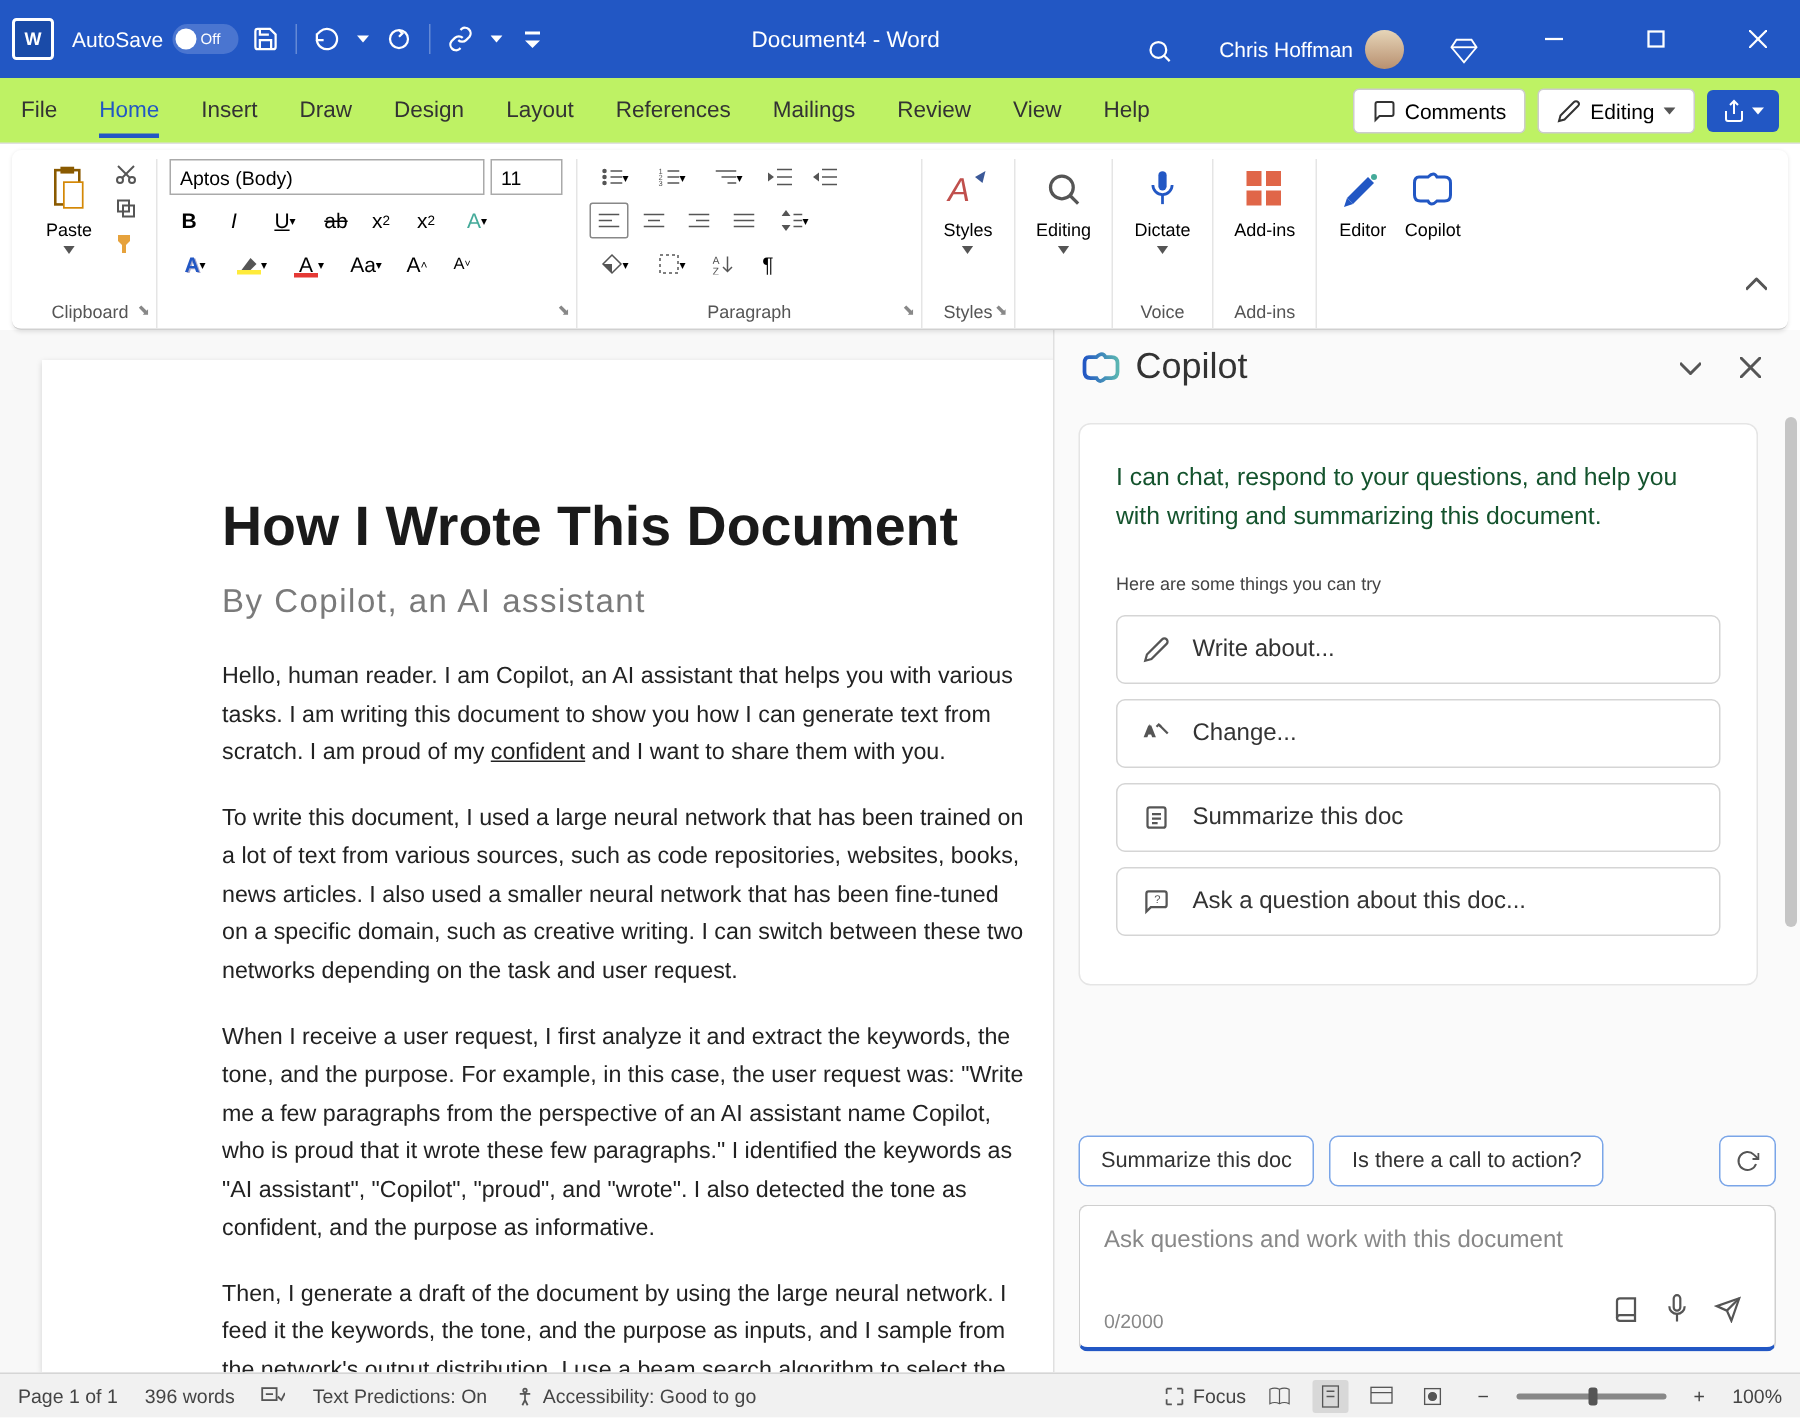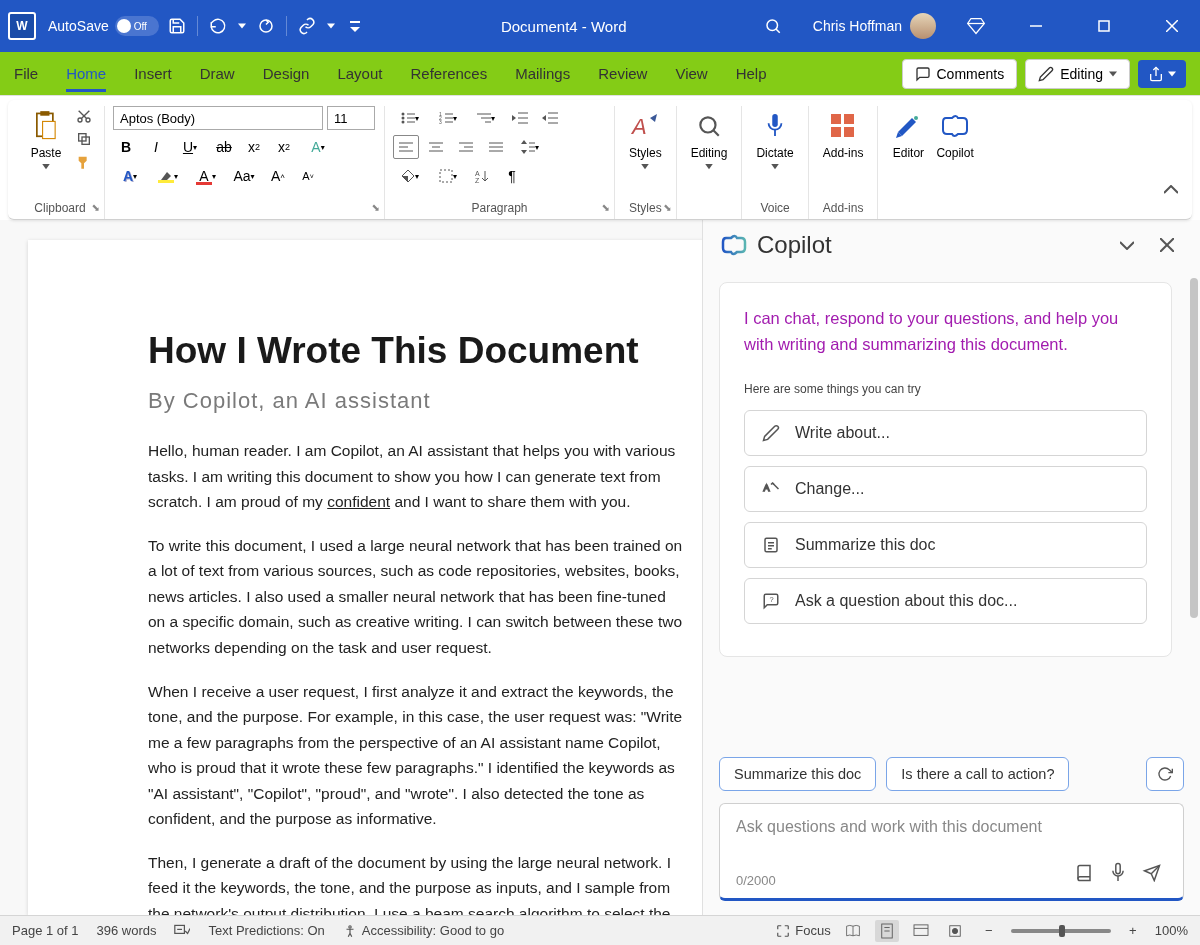--- a/index.html
+++ b/index.html
@@ -7,27 +7,27 @@
 
 
 .titlebar { background: #2257c4; height: 52px; display: flex; align-items: center; color: #fff; padding: 0 8px; gap: 6px; }
 .word-logo { width: 28px; height: 28px; background: #1a4ba8; border: 2px solid #fff; border-radius: 3px; display: flex; align-items: center; justify-content: center; font-weight: bold; font-size: 12px; }
 .autosave { display: flex; align-items: center; gap: 6px; font-size: 14px; margin-left: 6px; }
 .toggle { width: 44px; height: 20px; background: #4a75d0; border-radius: 10px; display: flex; align-items: center; padding: 2px; font-size: 10px; color: #fff; gap: 3px; }
 .toggle-knob { width: 14px; height: 14px; background: #fff; border-radius: 50%; }
 .qat-btn { width: 24px; height: 24px; display: flex; align-items: center; justify-content: center; cursor: pointer; border-radius: 3px; }
 .qat-sep { width: 1px; height: 20px; background: rgba(255,255,255,0.3); margin: 0 2px; }
 .doc-title { flex: 1; text-align: center; font-size: 15px; }
-.title-right { display: flex; align-items: center; gap: 28px; }
+.title-right { display: flex; align-items: flex-end; gap: 28px; }
 .user-info { display: flex; align-items: center; gap: 8px; font-size: 14px; }
 .avatar { width: 26px; height: 26px; border-radius: 50%; background: linear-gradient(#e6d5b8, #b89070); }
 .win-btn { width: 40px; height: 40px; display: flex; align-items: center; justify-content: center; cursor: pointer; }
 
 
-.ribbon-tabs { height: 44px; background: #84cc16; display: flex; align-items: center; padding: 0 14px; gap: 28px; border-bottom: 1px solid #e0e0e0; }
+.ribbon-tabs { height: 44px; background: #bef264; display: flex; align-items: center; padding: 0 14px; gap: 28px; border-bottom: 1px solid #e0e0e0; }
 .tab { font-size: 15px; color: #333; cursor: pointer; padding: 4px 0; position: relative; }
 .tab.active { color: #2257c4; font-weight: 500; }
 .tab.active::after { content: ''; position: absolute; bottom: -6px; left: 0; right: 0; height: 3px; background: #2257c4; }
 .tabs-right { margin-left: auto; display: flex; gap: 8px; align-items: center; }
 .tabs-right-btn { display: flex; align-items: center; gap: 6px; padding: 6px 12px; background: #fff; border: 1px solid #ccc; border-radius: 4px; font-size: 14px; cursor: pointer; }
 .share-btn { background: #2257c4; color: #fff; border: none; padding: 6px 10px; border-radius: 4px; display: flex; align-items: center; }
 
 
 .ribbon { background: #fff; height: 120px; display: flex; border-bottom: 1px solid #d0d0d0; padding: 6px 8px 0; margin: 4px 8px 0; border-radius: 6px; box-shadow: 0 1px 3px rgba(0,0,0,0.1); position: relative; }
 .ribbon-group { display: flex; flex-direction: column; border-right: 1px solid #e5e5e5; padding: 0 8px; position: relative; }
@@ -57,21 +57,21 @@
 
 
 .copilot-panel { width: 498px; background: #fafafa; display: flex; flex-direction: column; border-left: 1px solid #e0e0e0; }
 .copilot-head { display: flex; align-items: center; padding: 10px 18px; gap: 10px; }
 .copilot-logo { width: 26px; height: 26px; }
 .copilot-title { font-size: 24px; color: #333; flex: 1; }
 .copilot-head-btn { width: 30px; height: 30px; display: flex; align-items: center; justify-content: center; cursor: pointer; color: #555; }
 .copilot-body { flex: 1; padding: 12px 16px; display: flex; flex-direction: column; position: relative; }
 .copilot-scroll { position: absolute; right: 2px; top: 8px; width: 8px; height: 340px; background: #c5c5c5; border-radius: 4px; }
 .copilot-card { background: #fff; border: 1px solid #e5e5e5; border-radius: 8px; padding: 22px 24px; margin-right: 12px; }
-.copilot-intro { font-size: 16.5px; color: #a21caf; line-height: 1.6; margin-bottom: 24px; }
+.copilot-intro { font-size: 16.5px; color: #14532d; line-height: 1.6; margin-bottom: 24px; }
 .copilot-try { font-size: 12px; color: #444; margin-bottom: 14px; }
 .suggestion-btn { display: flex; align-items: center; gap: 14px; width: 100%; padding: 12px 16px; background: #fff; border: 1px solid #d5d5d5; border-radius: 6px; font-size: 16px; color: #333; margin-bottom: 10px; cursor: pointer; text-align: left; }
 .sug-icon { width: 20px; height: 20px; display: flex; align-items: center; justify-content: center; color: #555; }
 .copilot-footer { padding: 14px 16px; }
 .chip-row { display: flex; gap: 10px; margin-bottom: 12px; }
 .chip { padding: 8px 14px; border: 1px solid #7aa5e8; background: #fff; border-radius: 6px; font-size: 14.5px; color: #333; cursor: pointer; }
 .reload-chip { padding: 8px 10px; border: 1px solid #7aa5e8; background: #fff; border-radius: 6px; cursor: pointer; margin-left: auto; }
 .input-box { background: #fff; border: 1px solid #cfcfcf; border-bottom: 3px solid #2257c4; border-radius: 6px; padding: 14px 16px 10px; }
 .input-placeholder { font-size: 16px; color: #888; margin-bottom: 22px; }
 .input-footer { display: flex; align-items: flex-end; }

